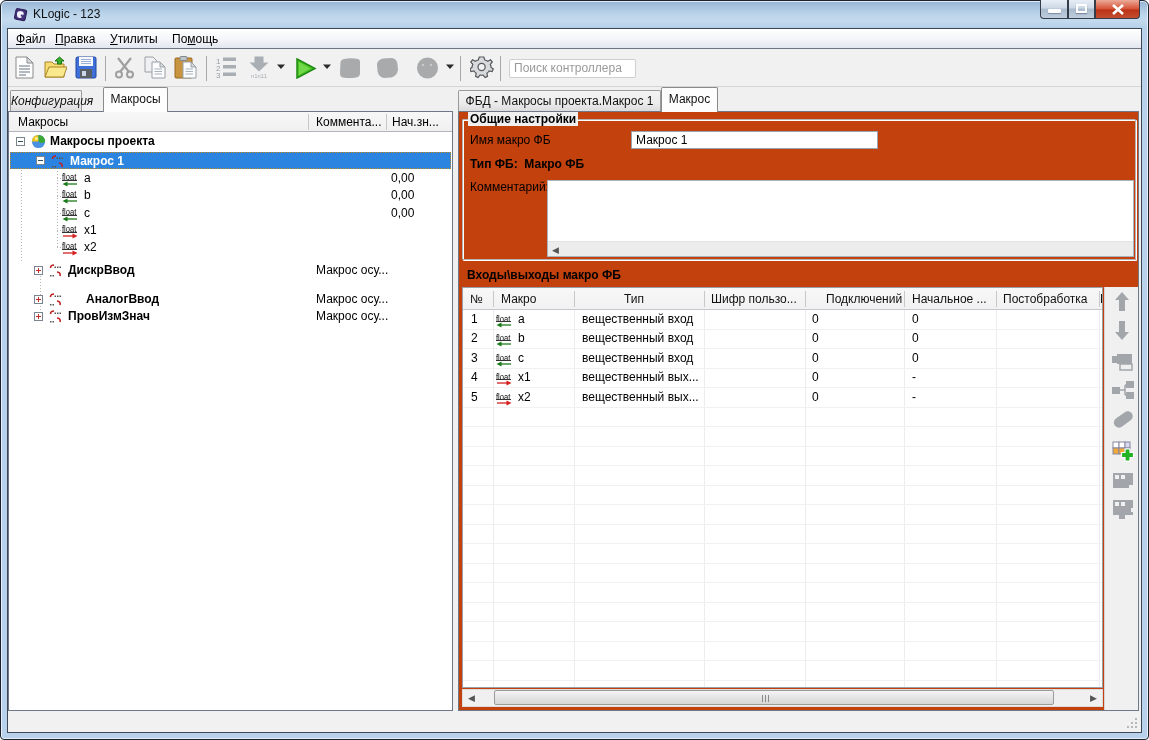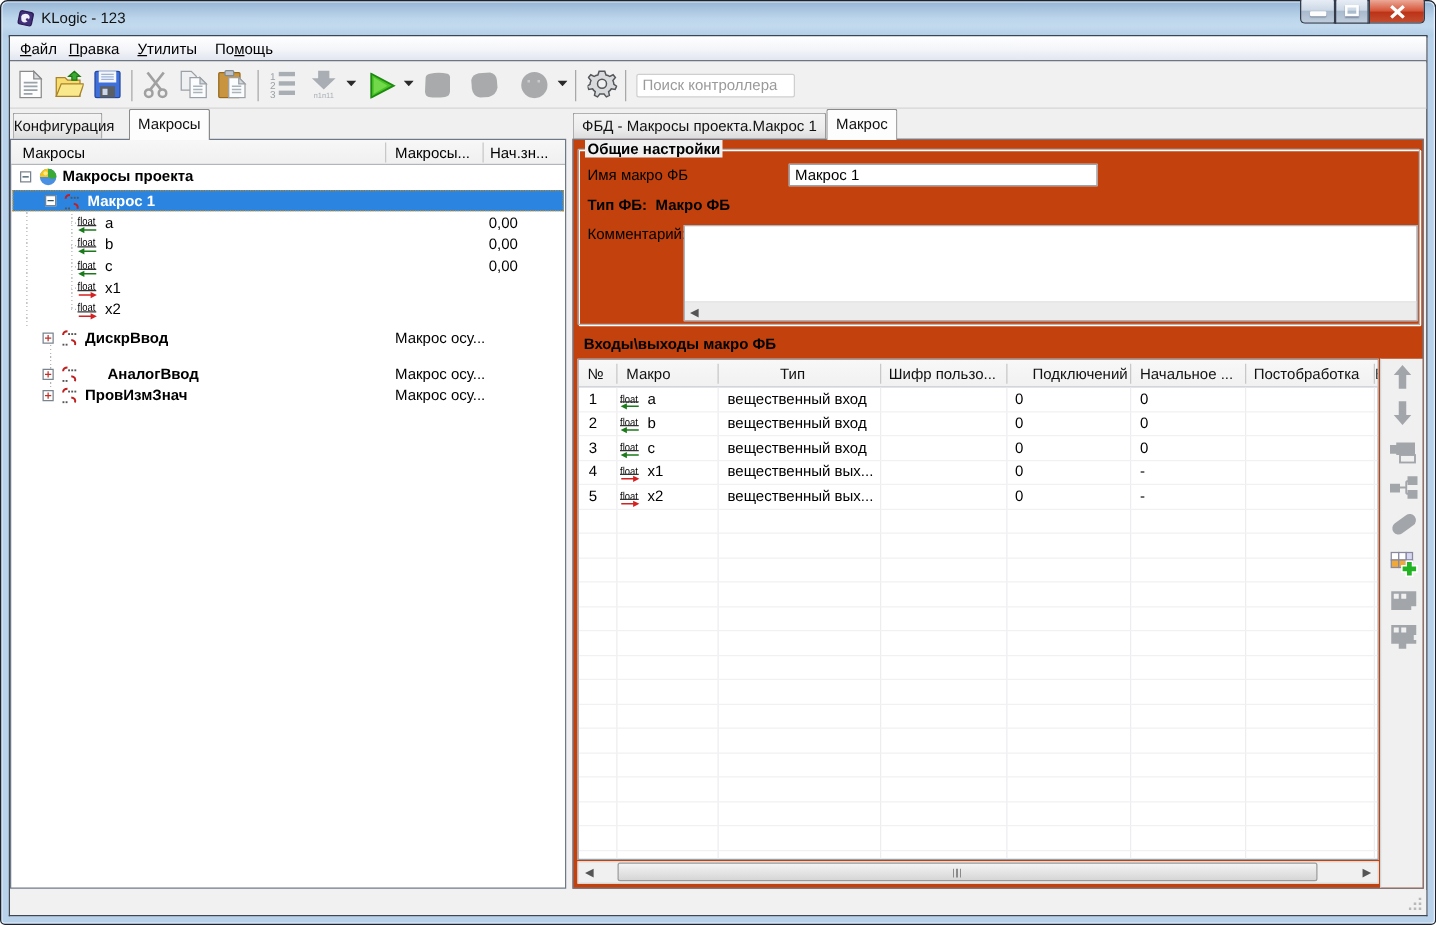--- a/index.html
+++ b/index.html
@@ -203,30 +203,30 @@
       <path d="M12 2 L14.5 2 L15.5 5 A7.5 7.5 0 0 1 18.5 6.2 L21.2 4.8 L23 7 L21 9.4 A7.5 7.5 0 0 1 21.8 12.4 L24 14 L22.8 16.5 L19.8 16 A7.5 7.5 0 0 1 17.6 18.3 L18.2 21.3 L15.8 22.5 L13.8 20.1 A7.5 7.5 0 0 1 10.7 20.1 L8.7 22.5 L6.3 21.3 L6.9 18.3 A7.5 7.5 0 0 1 4.7 16 L1.7 16.5 L0.5 14 L2.7 12.4 A7.5 7.5 0 0 1 3.5 9.4 L1.5 7 L3.3 4.8 L6 6.2 A7.5 7.5 0 0 1 9 5 L10 2 Z" transform="translate(-0.7,0)" fill="#d8dadc" stroke="#54585c" stroke-width="1.2"></path>
       <circle cx="11.6" cy="12" r="3.6" fill="#f0f0f0" stroke="#54585c" stroke-width="1.2"></circle>
     </svg>
 <div class="tsep" style="left:97px;"></div>
 <div class="tsep" style="left:198px;"></div>
 <div class="tsep" style="left:452px;"></div>
 <div class="tsep" style="left:492px;"></div>
 <div id="searchbox">Поиск контроллера</div>
 </div>
 
-<div class="tab inactive" style="left:10px; width:72px;">Конфигурация</div>
+<div class="tab inactive" style="left:10px; width:72px;font-style:italic;">Конфигурация</div>
 <div class="tab active" style="left:103px; width:65px;">Макросы</div>
 
 <div class="tab inactive" style="left:458px; width:203px;">ФБД - Макросы проекта.Макрос 1</div>
 <div class="tab active" style="left:661px; width:57px;">Макрос</div>
 
 <div id="lpanel">
   <div id="lheader">
     <span class="abs" style="left:9px;top:3px;">Макросы</span>
-    <span class="abs" style="left:307px;top:3px;">Макросы...</span>
+    <span class="abs" style="left:307px;top:3px;">Коммента...</span>
     <span class="abs" style="left:383px;top:3px;">Нач.зн...</span>
     <div class="lhsep" style="left:299px;"></div>
     <div class="lhsep" style="left:377px;"></div>
   </div>
 
   <div class="dotv" style="left:12px;top:40px;height:110px;"></div>
   <div class="doth" style="left:13px;top:48px;width:12px;"></div>
   <div class="dotv" style="left:48px;top:59px;height:76px;"></div>
   <div class="doth" style="left:48px;top:66px;width:5px;"></div>
   <div class="doth" style="left:48px;top:84px;width:5px;"></div>

